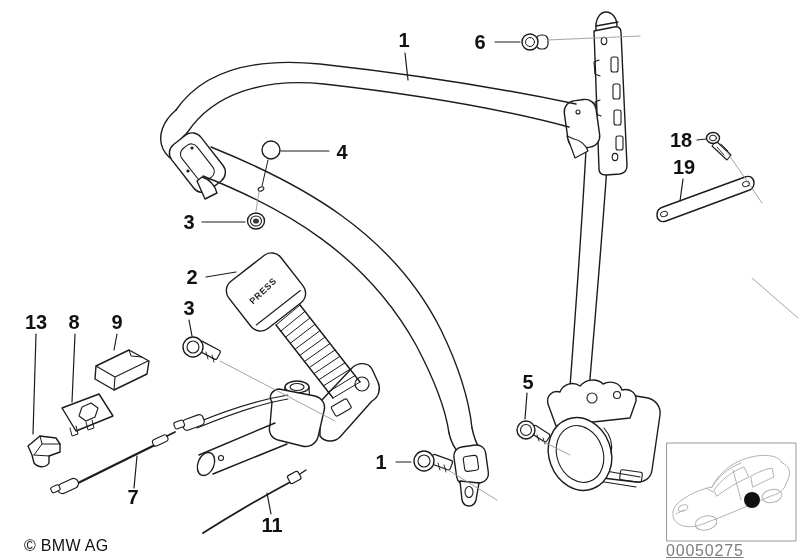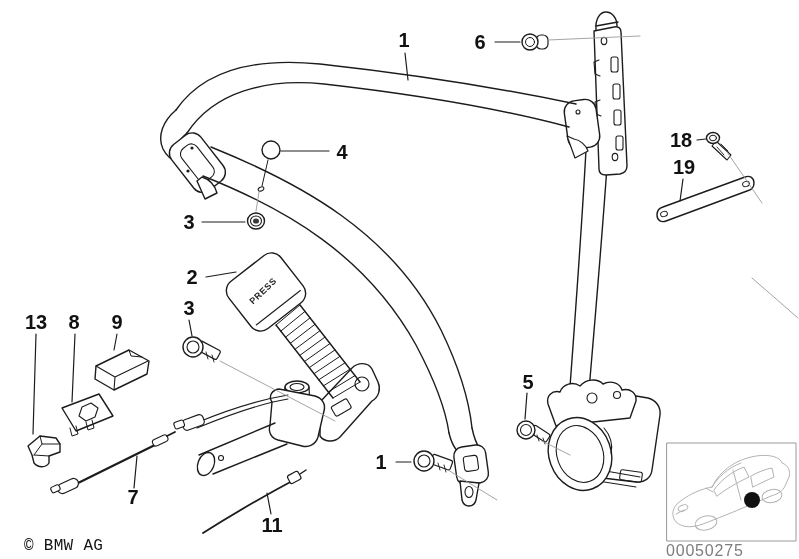--- a/index.html
+++ b/index.html
@@ -15,25 +15,25 @@
     font-size:20px;font-weight:bold;color:#111;line-height:1;white-space:nowrap;
     cursor:default;
   }
   .press-label{
     position:absolute;left:263px;top:291px;
     transform:translate(-50%,-50%) rotate(-44deg);
     font-size:9px;font-weight:bold;color:#222;letter-spacing:0.6px;
   }
   .copyright{
     position:absolute;left:24px;top:537px;
-    font-size:16px;color:#141414;letter-spacing:0.3px;font-family:Liberation Mono, monospace;
+    font-size:16px;color:#141414;letter-spacing:0.3px;
   }
   .drawing-number{
     position:absolute;left:666px;top:542px;
-    font-size:16px;color:#7d7d7d;letter-spacing:0.8px;
+    font-size:16px;color:#7d7d7d;letter-spacing:0.8px;text-decoration:underline;
   }
 </style>
 </head>
 <body>
 
 <div class="stage">
 
   <svg class="art" width="799" height="559" viewBox="0 0 799 559" fill="none" stroke="#1c1c1c" stroke-width="1.4" stroke-linecap="round" stroke-linejoin="round">
 
     <g>

